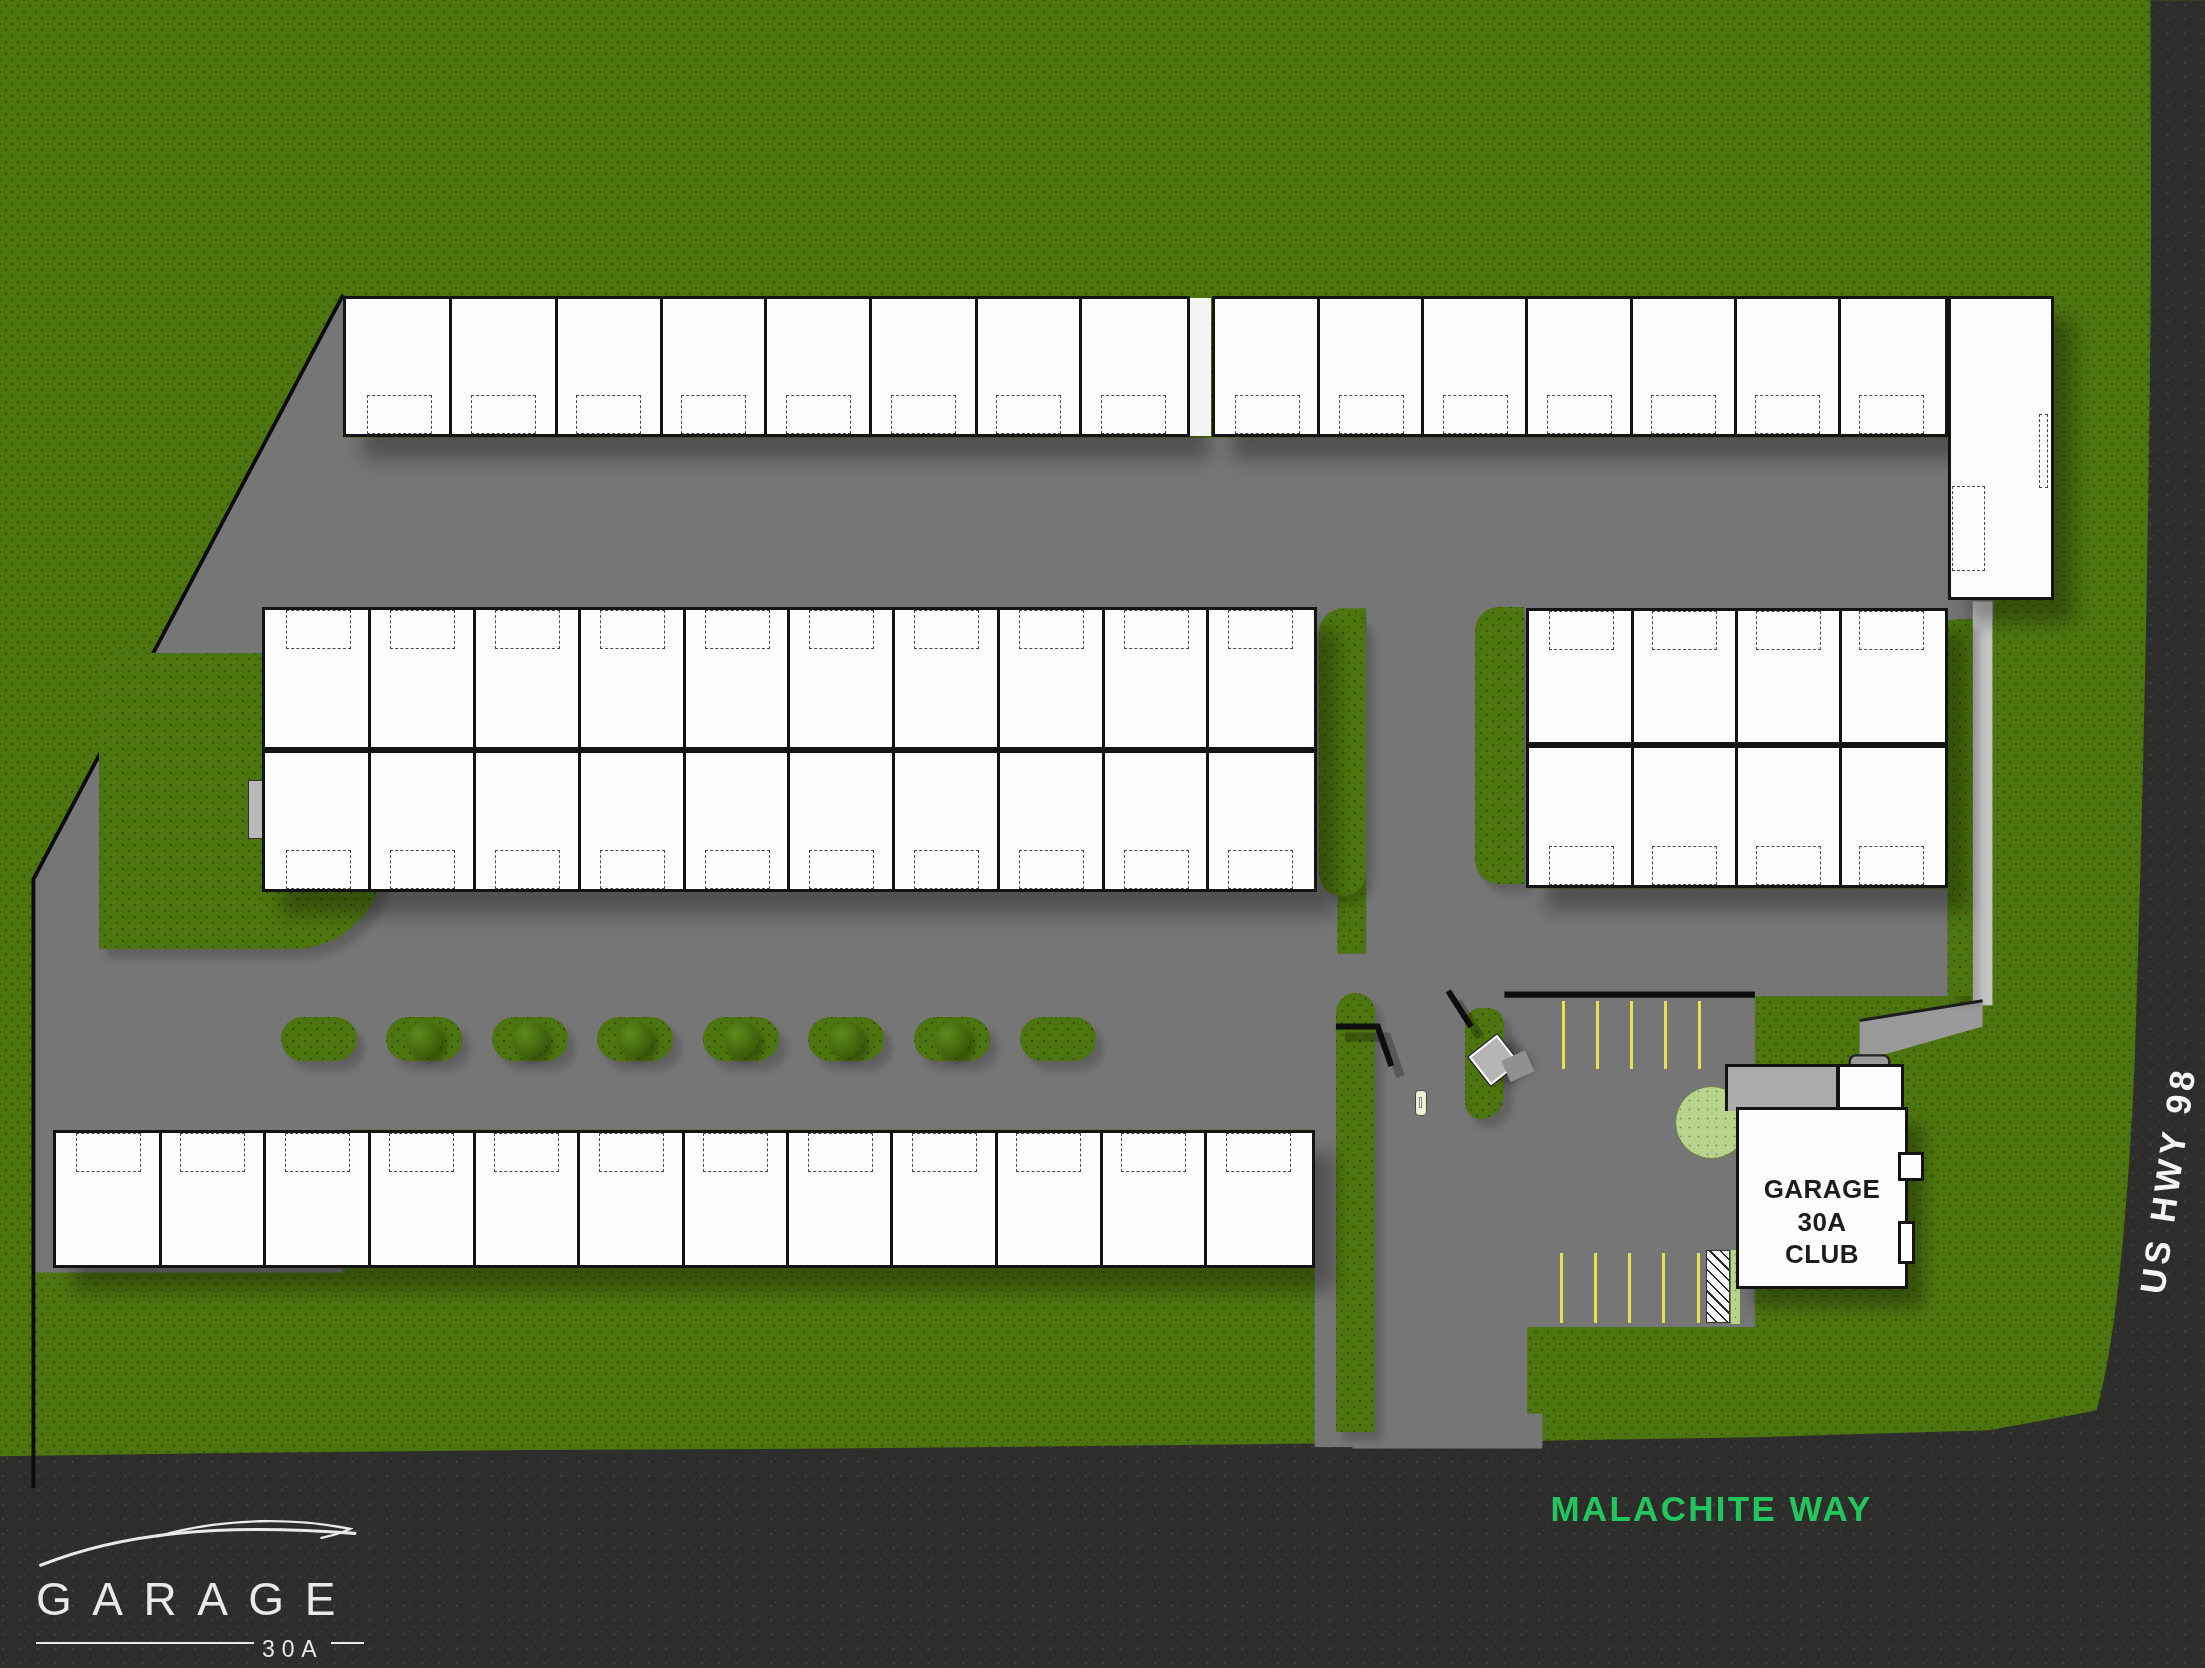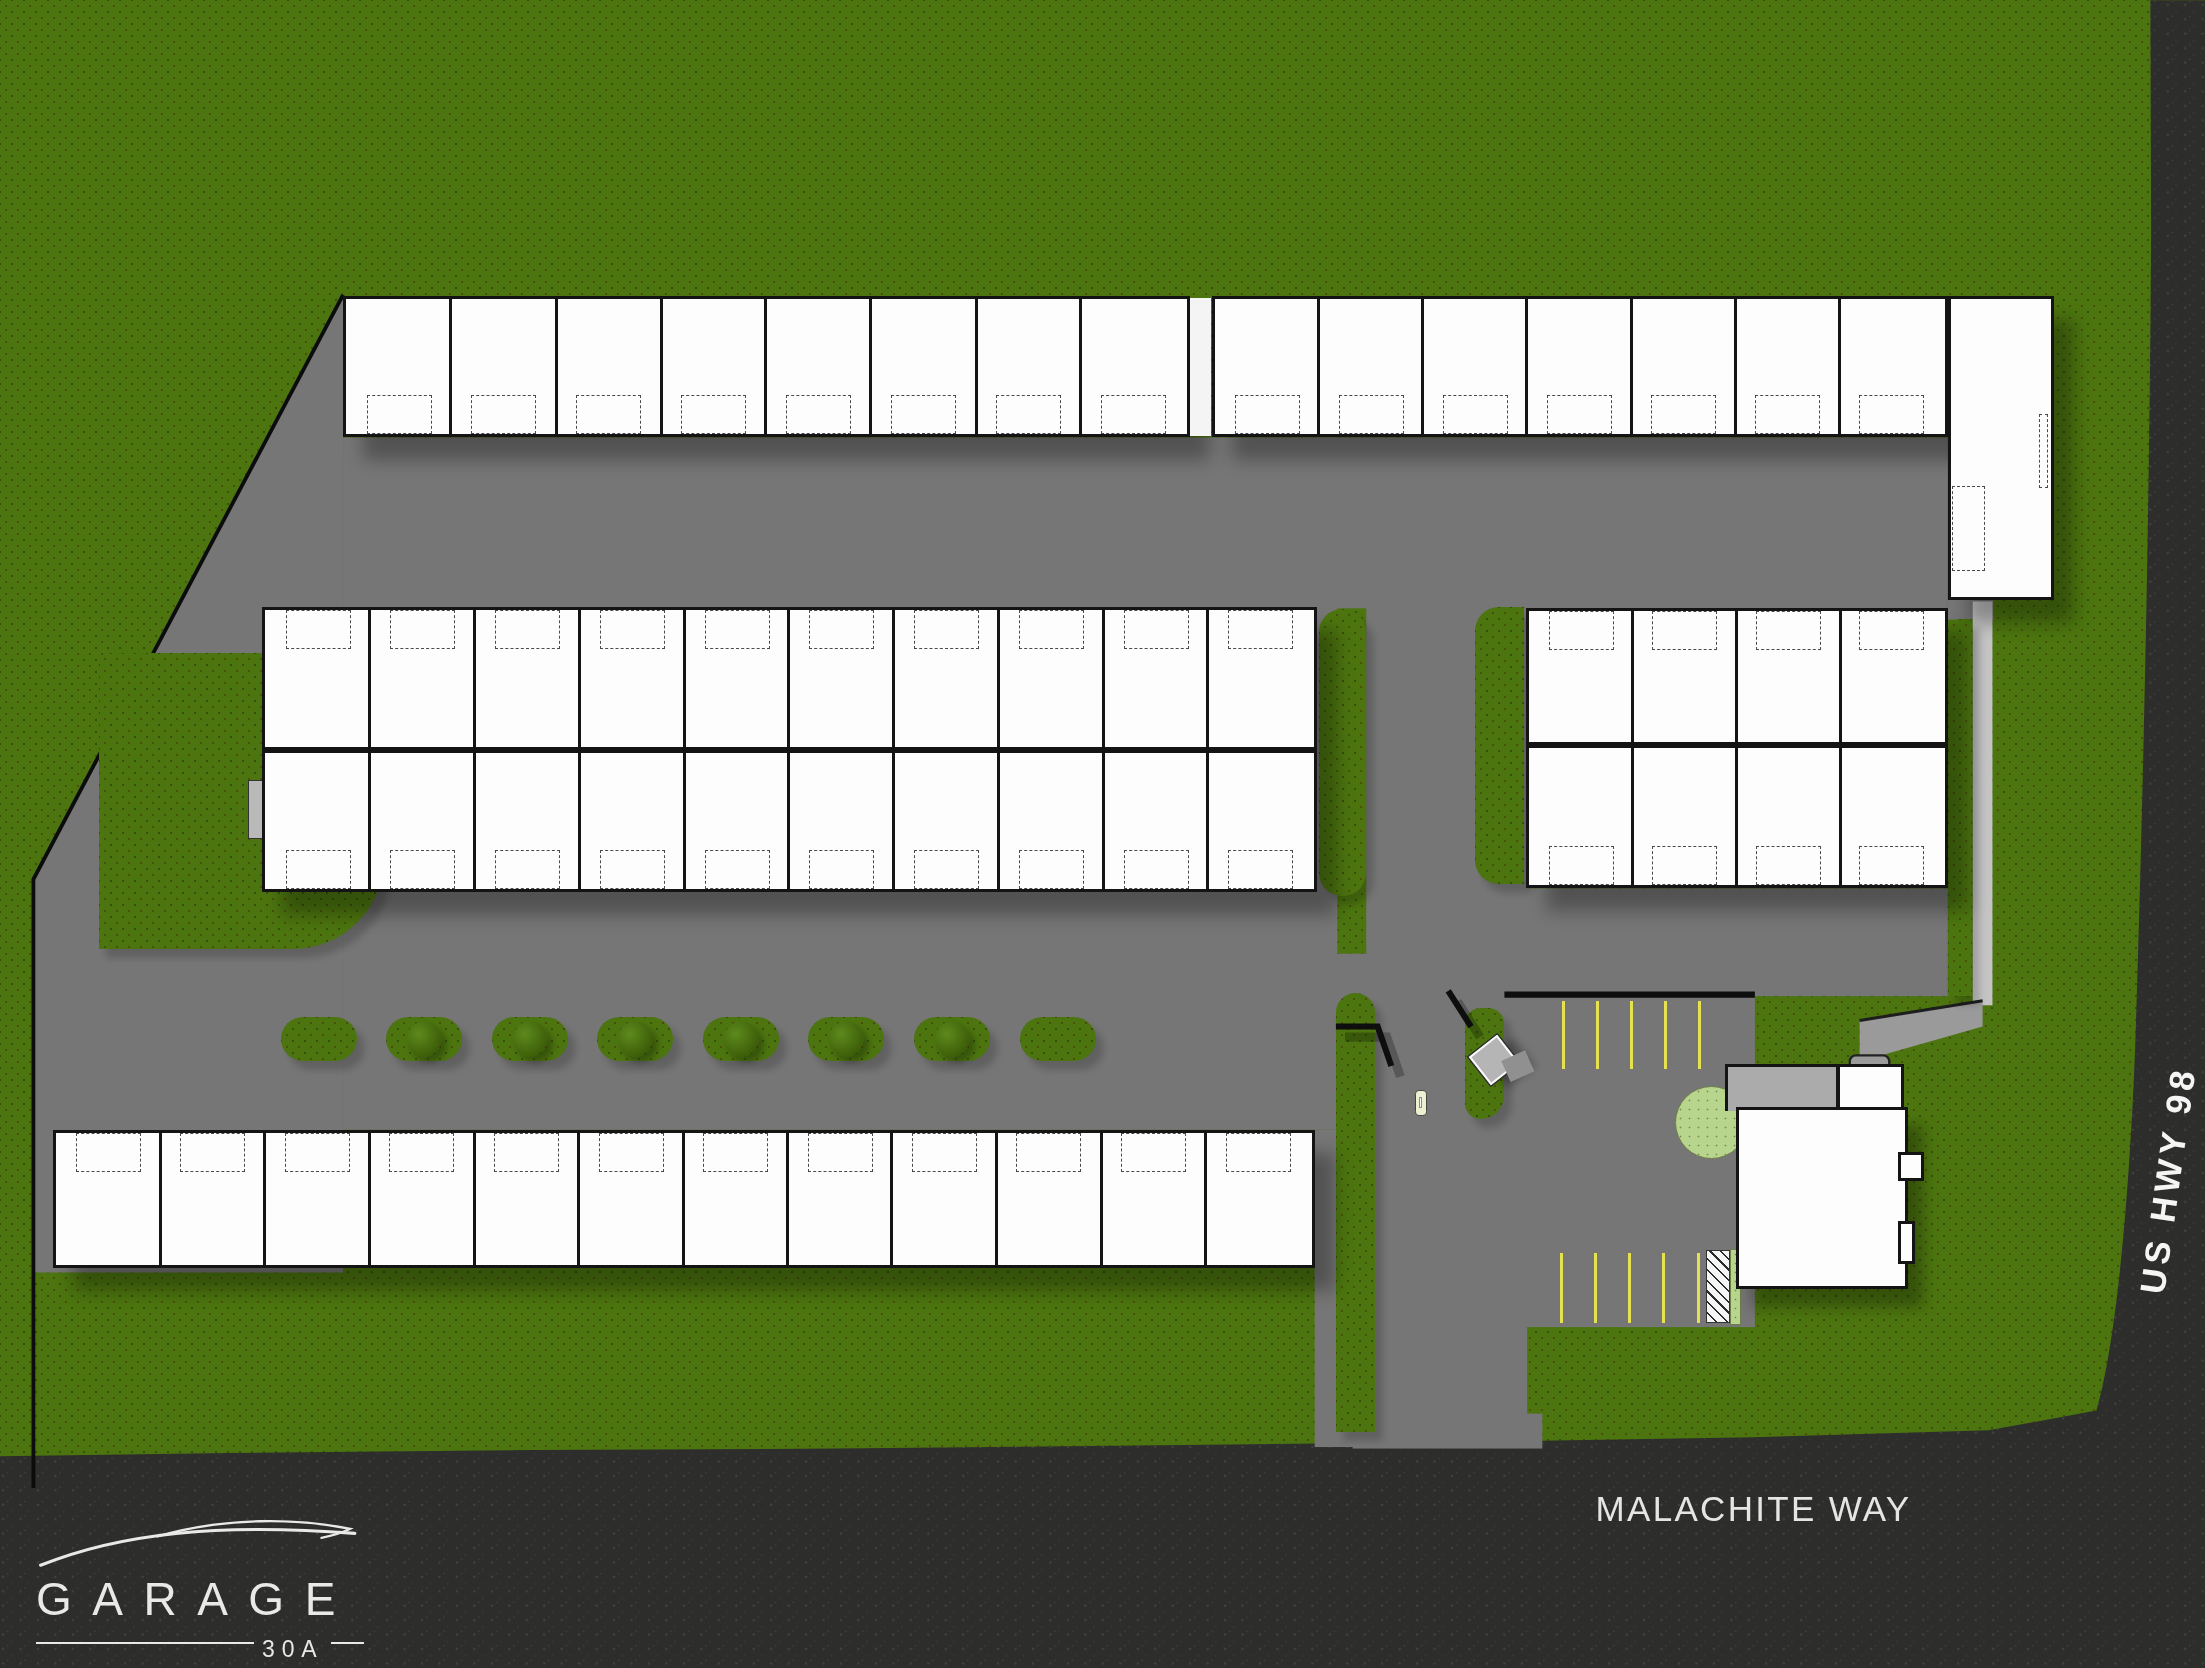--- a/index.html
+++ b/index.html
@@ -58,22 +58,22 @@
   .club-part{position:absolute;background:#fdfdfd;border:3.8px solid #141414;}
   #club-patio{left:1725px;top:1064px;width:114px;height:47px;background:#ababab;border-bottom:none;}
   #club-wing{left:1837px;top:1064px;width:67px;height:47px;}
   #club-main{left:1736px;top:1107px;width:172px;height:182px;box-shadow:15px 18px 13.7px rgba(0,0,0,.30);}
   #club-bumpA{left:1898px;top:1152px;width:26px;height:29px;}
   #club-bumpB{left:1898px;top:1221px;width:16.7px;height:43px;}
   #club-label{left:1736px;top:1173px;width:172px;text-align:center;
      font-size:26px;font-weight:bold;color:#1c1c1c;line-height:1.25;letter-spacing:0.4px;}
 
   
-  #malachite{left:1518px;top:1489px;width:471px;text-align:center;color:#e5e5e5;
-     font-size:35px;font-weight:normal;letter-spacing:2.3px;}
+  #malachite{left:1476px;top:1489px;width:471px;text-align:center;color:#22c55e;
+     font-size:35px;font-weight:bold;letter-spacing:2.3px;}
   #ushwy{left:2168px;top:1180px;transform:translate(-50%,-50%) rotate(-82deg);
      color:#f5f5f5;font-size:35px;font-weight:bold;letter-spacing:4.6px;white-space:nowrap;}
 
   
   #logo{left:36px;top:1515px;width:334px;color:#e9e9e9;}
   #logo-word{font-size:46px;font-weight:300;letter-spacing:20.5px;line-height:1;margin-top:3px;white-space:nowrap;}
   #logo-rule{display:flex;align-items:center;margin-top:7.6px;width:328px;}
   .rule-seg{border-top:2.3px solid #e9e9e9;height:0;}
   #rule-left{flex:1;}
   #rule-right{width:33px;}
@@ -307,20 +307,24 @@
       <div class="sdoor" style="left: 1952px; top: 486px; width: 33px; height: 85px;"></div>
       <div class="sdoor" style="left: 2039px; top: 414px; width: 9px; height: 74px;"></div>
       <div class="abs" style="left: 1190px; top: 298px; width: 21px; height: 138px; background: rgb(244, 244, 244);"></div>
     </div>
 
   <div class="club-part" id="club-patio"></div>
   <div class="club-part" id="club-wing"></div>
   <div class="club-part" id="club-main"></div>
   <div class="club-part" id="club-bumpA"></div>
   <div class="club-part" id="club-bumpB"></div>
+  <div class="abs" id="club-label">
+    <div>GARAGE 30A</div>
+    <div>CLUB</div>
+  </div>
 
   <div class="abs" id="malachite">MALACHITE WAY</div>
   <div class="abs" id="ushwy">US HWY 98</div>
 
   <div class="abs" id="logo">
     <svg width="328" height="55" viewBox="0 0 432 72">
       <path d="M6,66 C110,24 240,10 420,24" fill="none" stroke="#e9e9e9" stroke-width="4" stroke-linecap="round"></path>
       <path d="M160,28 C250,2 345,4 414,18 C402,24 390,27 376,30" fill="none" stroke="#e9e9e9" stroke-width="3" stroke-linecap="round"></path>
     </svg>
     <div id="logo-word">GARAGE</div>

